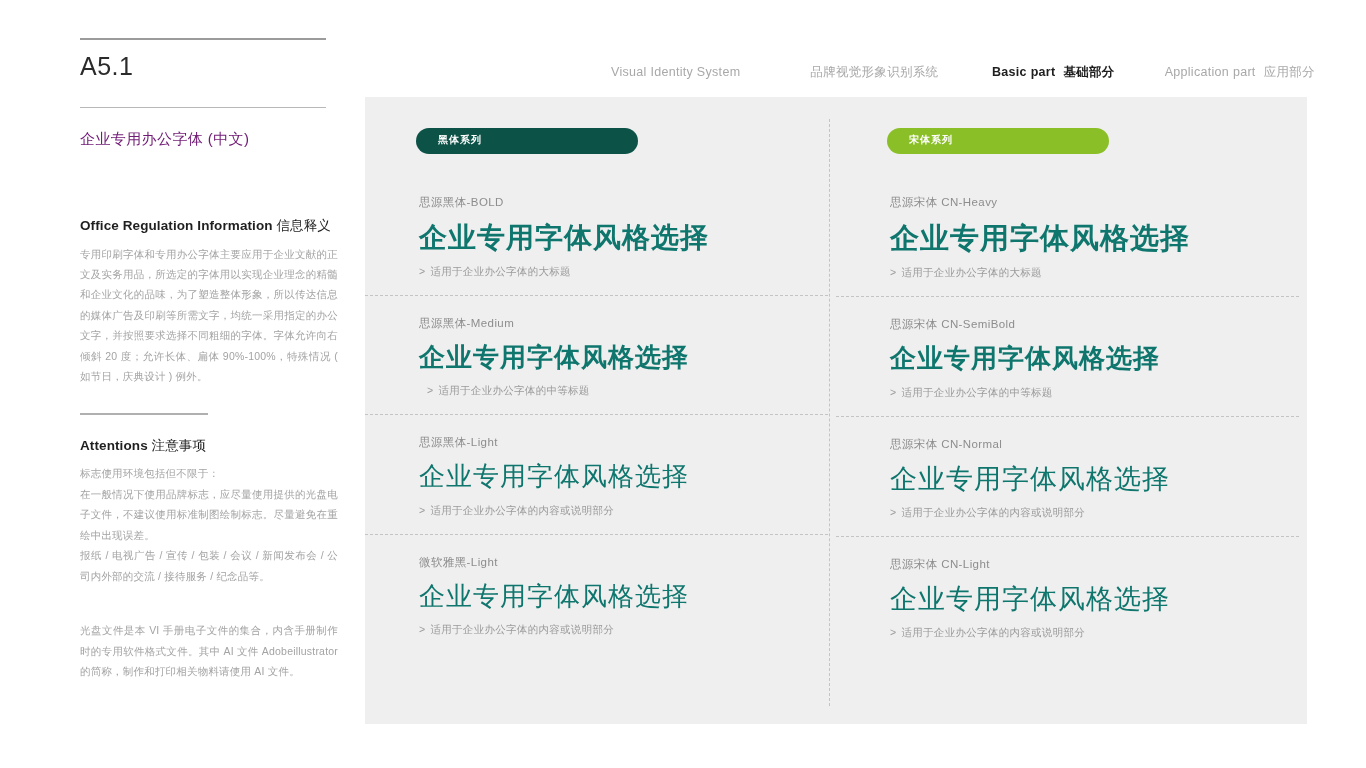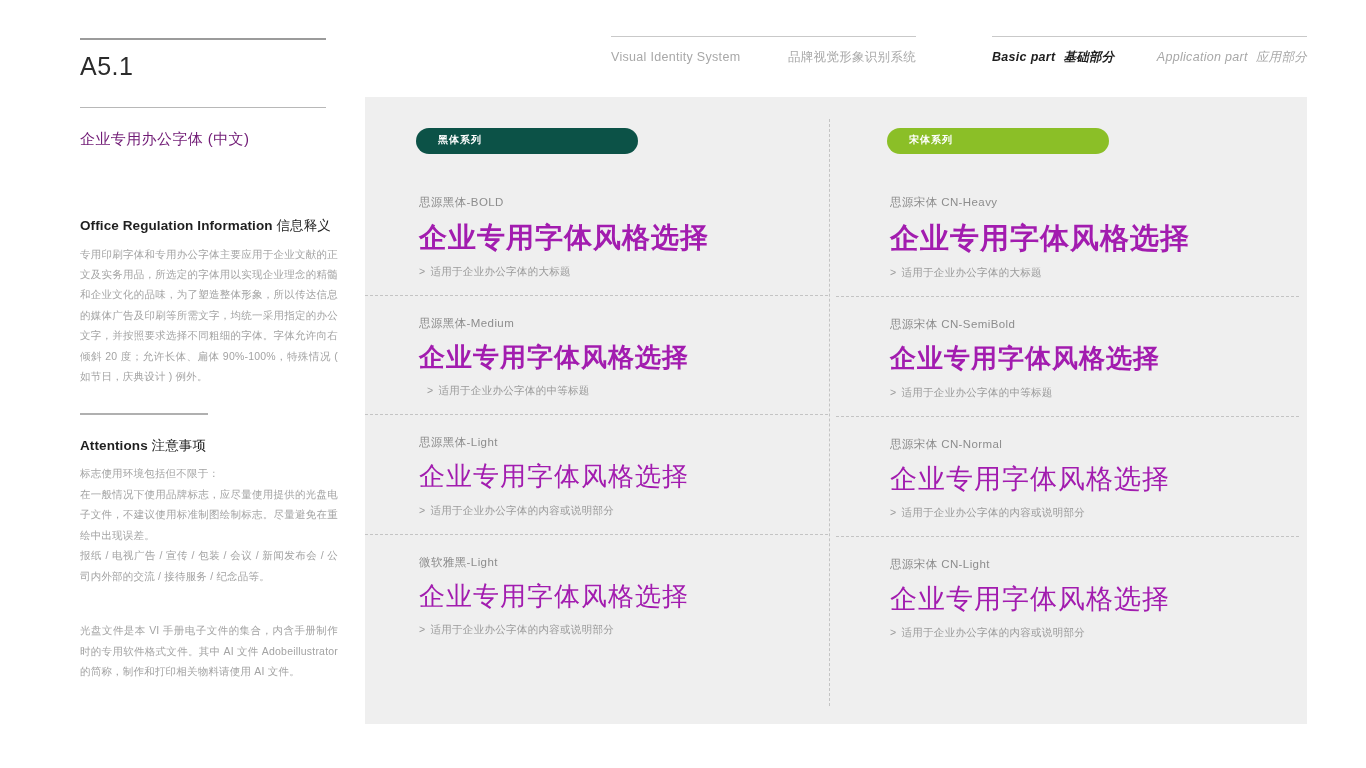--- a/index.html
+++ b/index.html
@@ -84,36 +84,36 @@
   .sec-body p { margin: 0; }
 
   .sp-info  { margin-top: 68px; }
   .sp-attn  { margin-top: 0px; }
   .sp-cd    { margin-top: 0px; }
   .sec-body-cd { margin-top: 12px; }
 
   
   .hdr {
     position: absolute;
-    top: 36px;
+    top: 52px;
     display: flex;
-    flex-direction: column;
+    flex-direction: row;
   }
   .hdr-line {
     height: 1px;
     background: #c9c9c9;
   }
   .hdr-row {
     display: flex;
     align-items: baseline;
     margin-top: 12px;
     white-space: nowrap;
   }
   .hdr-left  { left: 611px; width: 305px; }
-  .hdr-right { left: 992px; width: 315px; font-style: italic; }
+  .hdr-right { left: 992px; width: 315px; }
 
   .hdr-item {
     font-size: 12.5px;
     color: #a8a8a8;
     letter-spacing: 0.3px;
   }
   .hdr-item.en { margin-right: 8px; }
   .hdr-item.active { color: #1e1e1e; font-weight: 600; }
   .hdr-gap { width: 62px; }
   .hdr-gap2 { width: 50px; }
@@ -179,21 +179,21 @@
   .sample-inner { padding-right: 34px; }
 
   .s-name {
     font-size: 11.5px;
     color: #8d8d8d;
     letter-spacing: 0.4px;
     margin-bottom: 12px;
   }
 
   .s-main {
-    color: #a21caf;
+    color: #0f766e;
     line-height: 1.12;
     letter-spacing: 1px;
     margin-bottom: 12px;
   }
 
   .s-desc {
     font-size: 10.5px;
     color: #9a9a9a;
     letter-spacing: 0.3px;
   }

